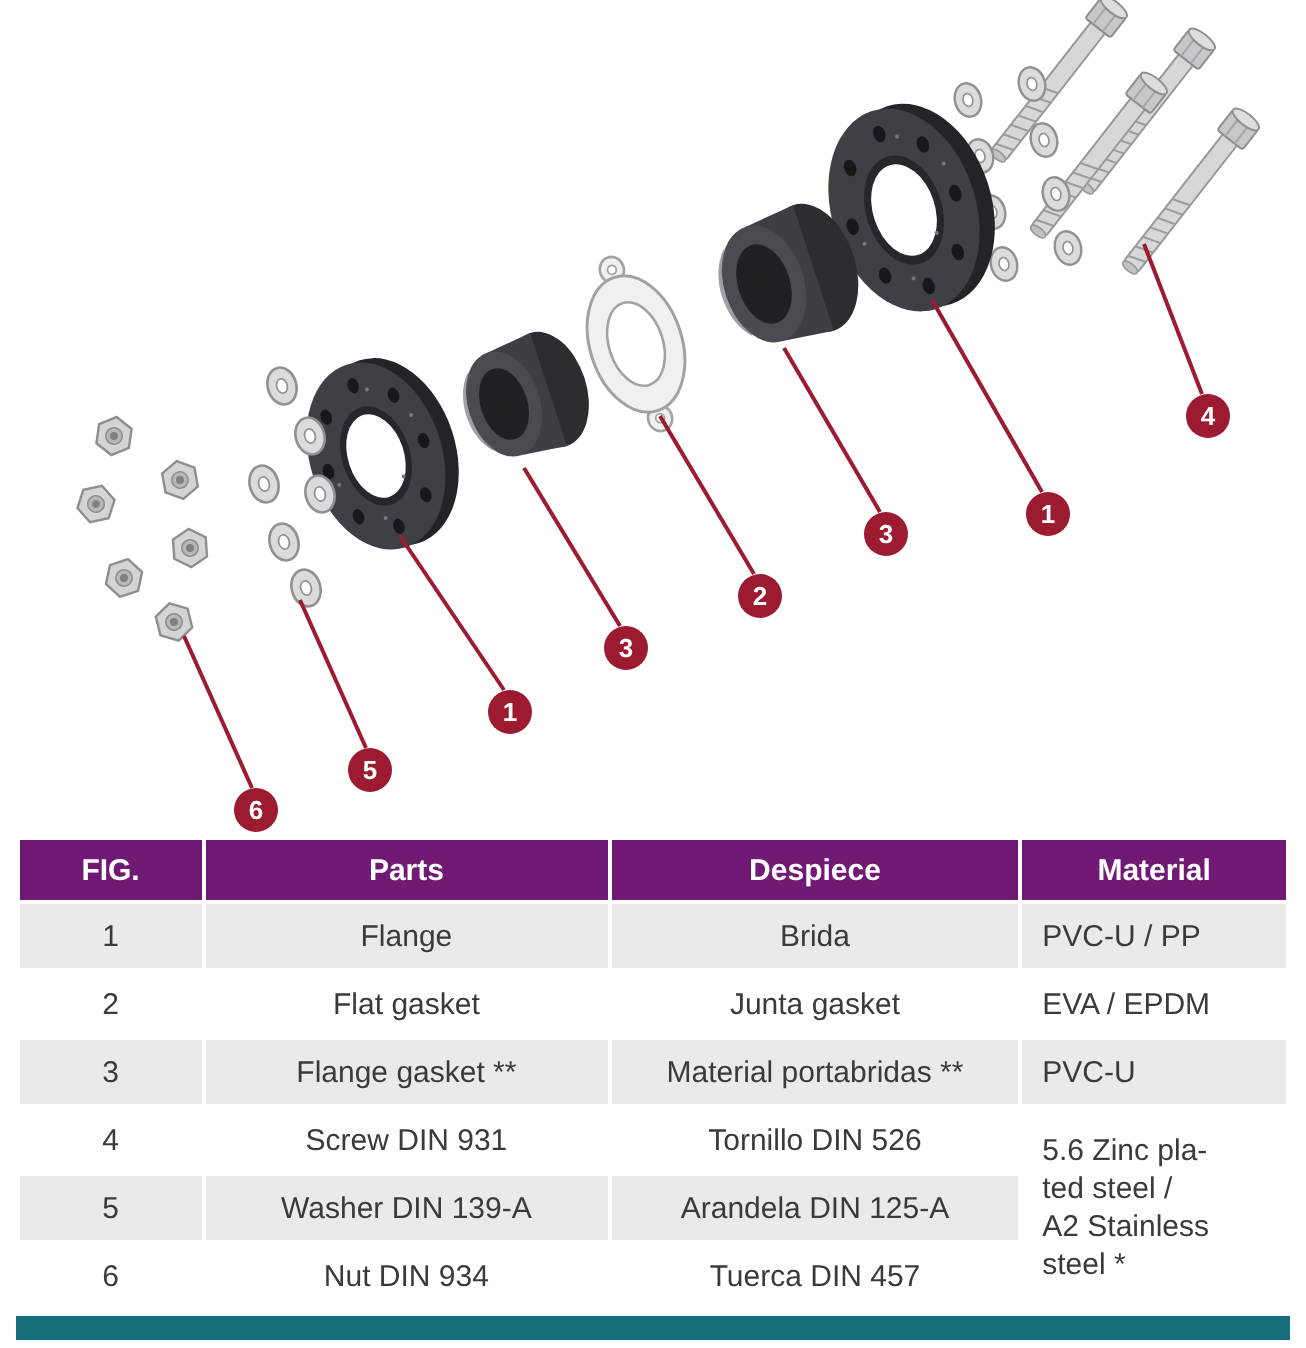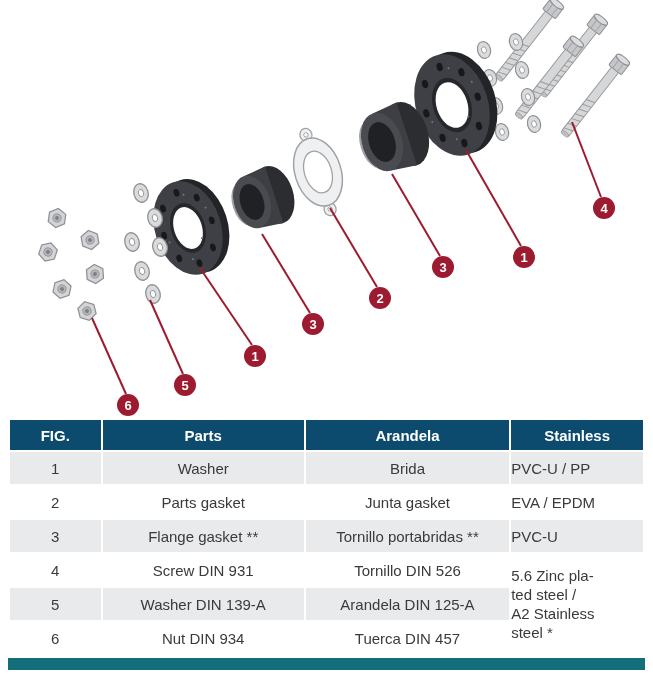--- a/index.html
+++ b/index.html
@@ -10,29 +10,29 @@
   }
   .diagram{position:relative;width:653px;height:418px;}
   .diagram svg{display:block;}
   .cline{stroke:#9c1b30;stroke-width:2;}
   .cdot{fill:#9c1b30;}
   .cnum{fill:#ffffff;font-size:13px;font-weight:bold;text-anchor:middle;
         font-family:"Liberation Sans",sans-serif;}
   .table-wrap{padding:0 8px;}
   table{width:637px;table-layout:fixed;border-collapse:separate;border-spacing:2px;}
   th{
-    background:#0c4a6e;color:#ffffff;font-weight:bold;font-size:15px;
+    background:#701a75;color:#ffffff;font-weight:bold;font-size:15px;
     height:30px;text-align:center;padding:0;
   }
   td{
     font-size:15px;color:#3a3a3c;text-align:center;height:32px;padding:0;
   }
   tbody tr:nth-child(odd) td{background:#e9eaec;}
   tbody tr:nth-child(even) td{background:#ffffff;}
-  td.c-mat{text-align:left;padding-left:0;}
+  td.c-mat{text-align:left;padding-left:10px;}
   td.merged{
     background:#ffffff !important;white-space:pre-line;vertical-align:middle;
     line-height:1.28;
   }
   .footer-bar{margin:2px 8px 0;height:12px;background:#156f7b;}
 </style>
 </head>
 <body>
 
 <div class="diagram">
@@ -213,41 +213,41 @@
     <colgroup>
       <col style="width:90px">
         <col style="width:200px">
         <col style="width:202px">
         <col style="width:131px">
     </colgroup>
     <thead>
       <tr>
         <th>FIG.</th>
         <th>Parts</th>
-        <th>Arandela</th>
-        <th>Stainless</th>
+        <th>Despiece</th>
+        <th>Material</th>
       </tr>
     </thead>
     <tbody>
       <tr>
         <td>1</td>
-        <td>Washer</td>
+        <td>Flange</td>
         <td>Brida</td>
         <td class="c-mat">PVC-U / PP</td>
       </tr>
       <tr>
         <td>2</td>
-        <td>Parts gasket</td>
+        <td>Flat gasket</td>
         <td>Junta gasket</td>
         <td class="c-mat">EVA / EPDM</td>
       </tr>
       <tr>
         <td>3</td>
         <td>Flange gasket **</td>
-        <td>Tornillo portabridas **</td>
+        <td>Material portabridas **</td>
         <td class="c-mat">PVC-U</td>
       </tr>
       <tr>
         <td>4</td>
         <td>Screw DIN 931</td>
         <td>Tornillo DIN 526</td>
         <td class="c-mat merged" rowspan="3">5.6 Zinc pla-
 ted steel /
 A2 Stainless
 steel *</td>

